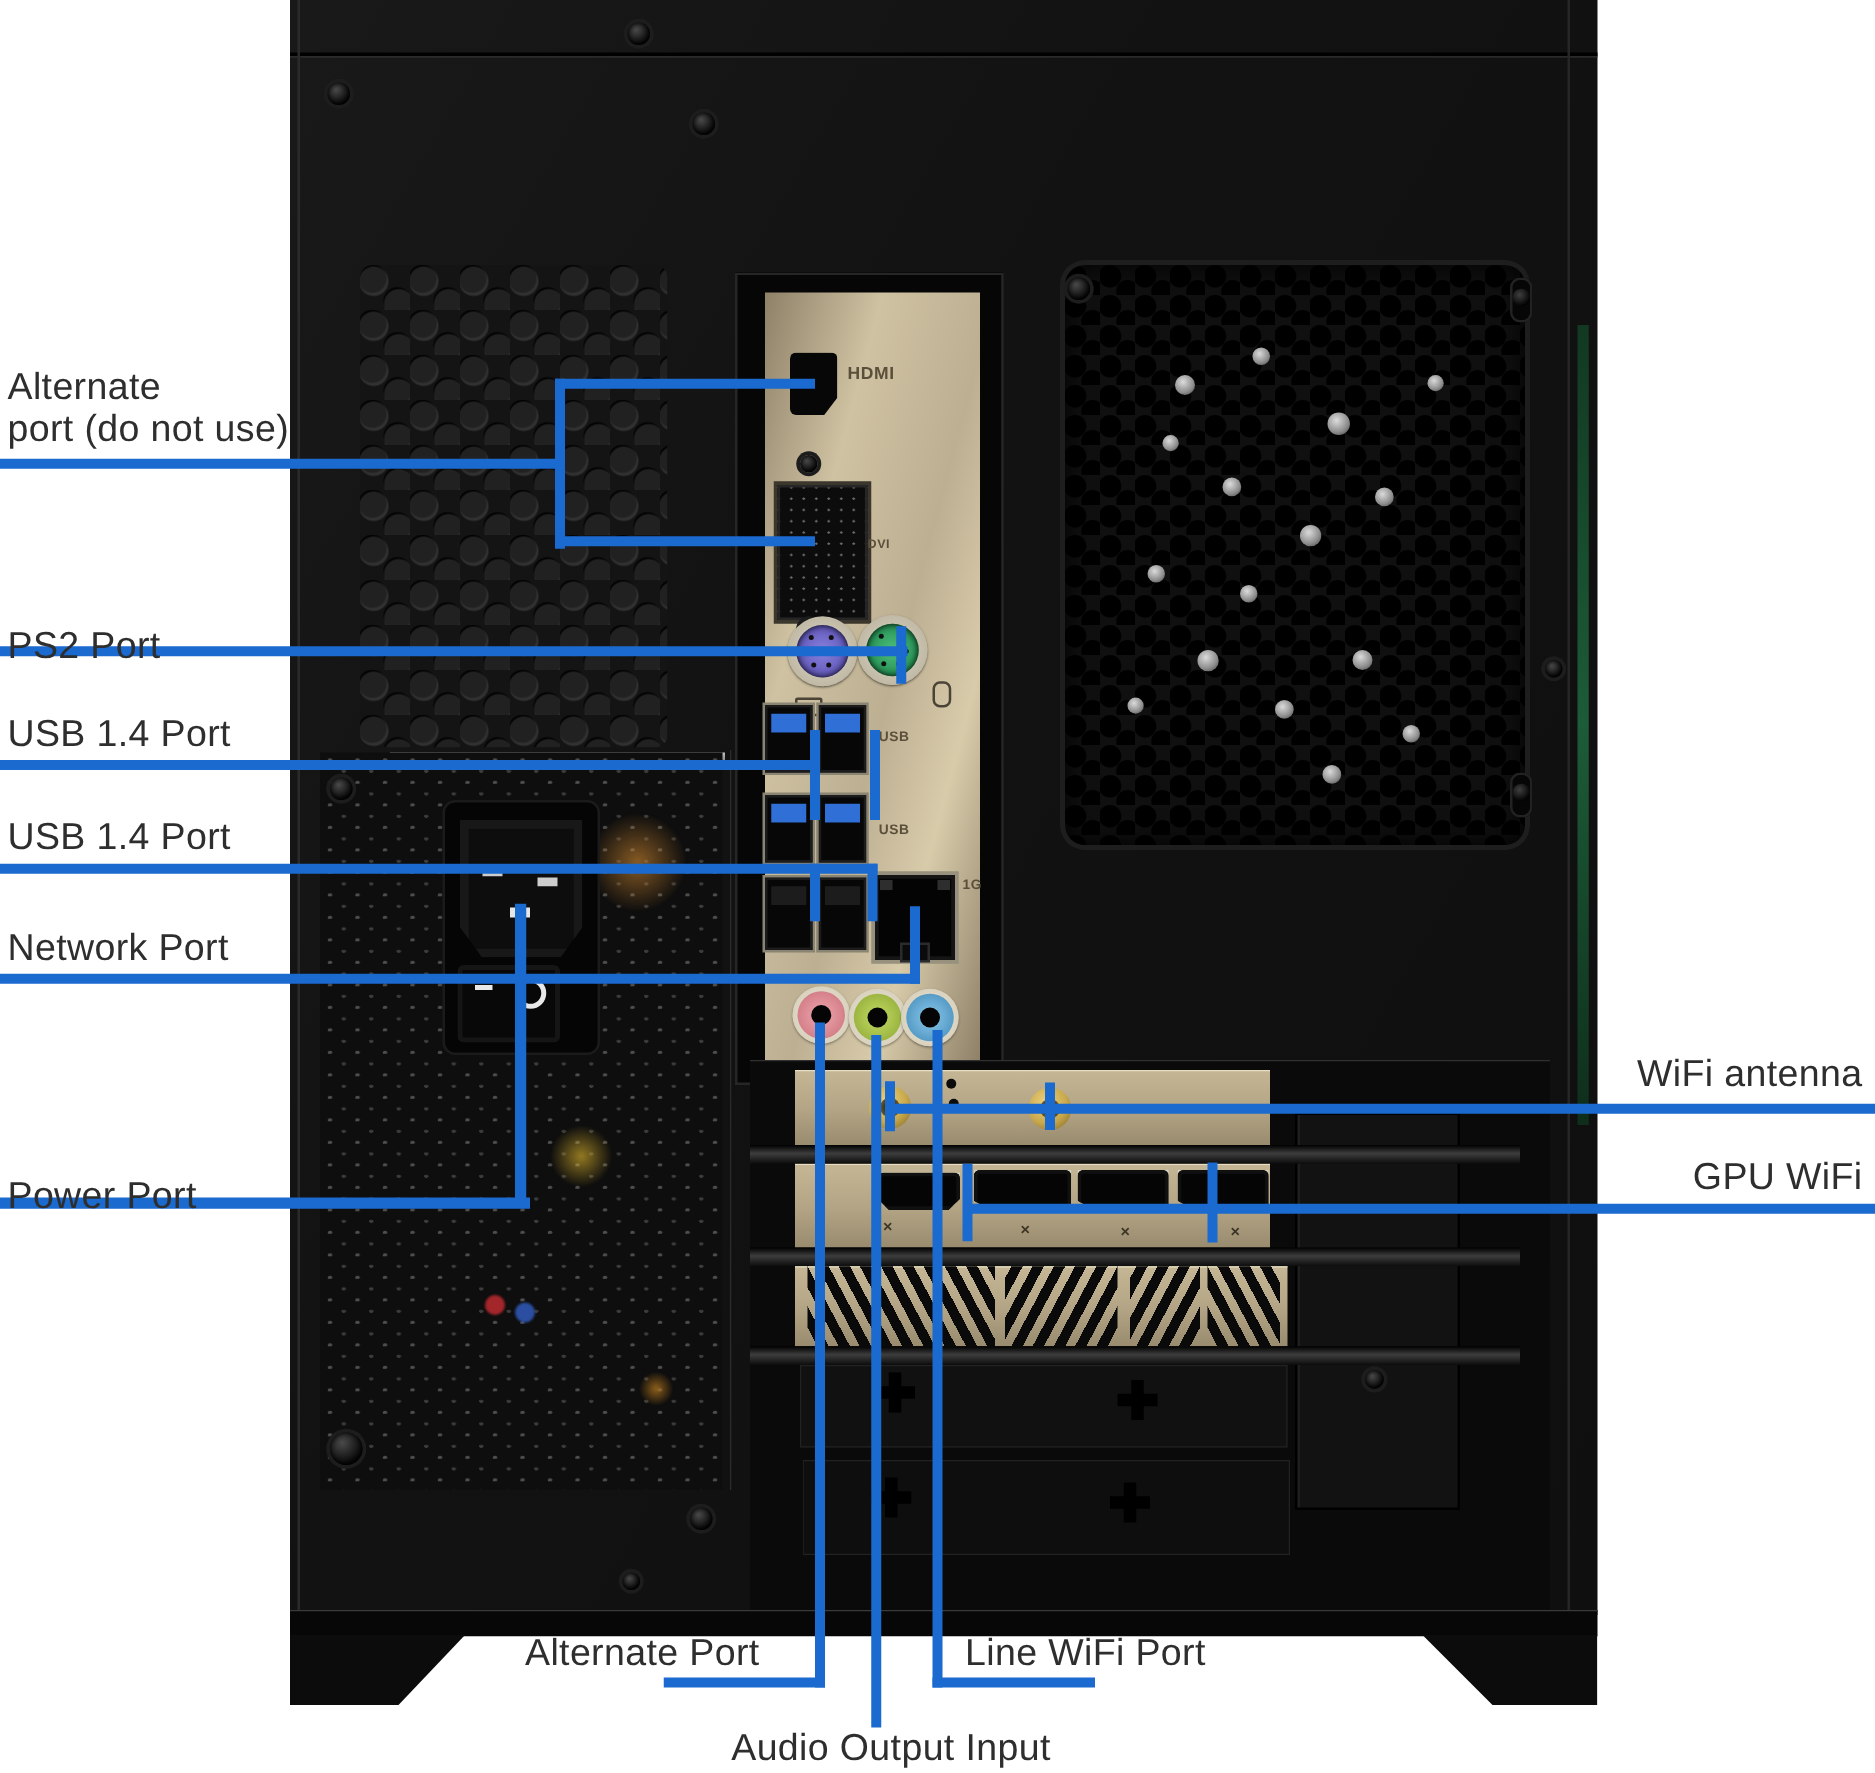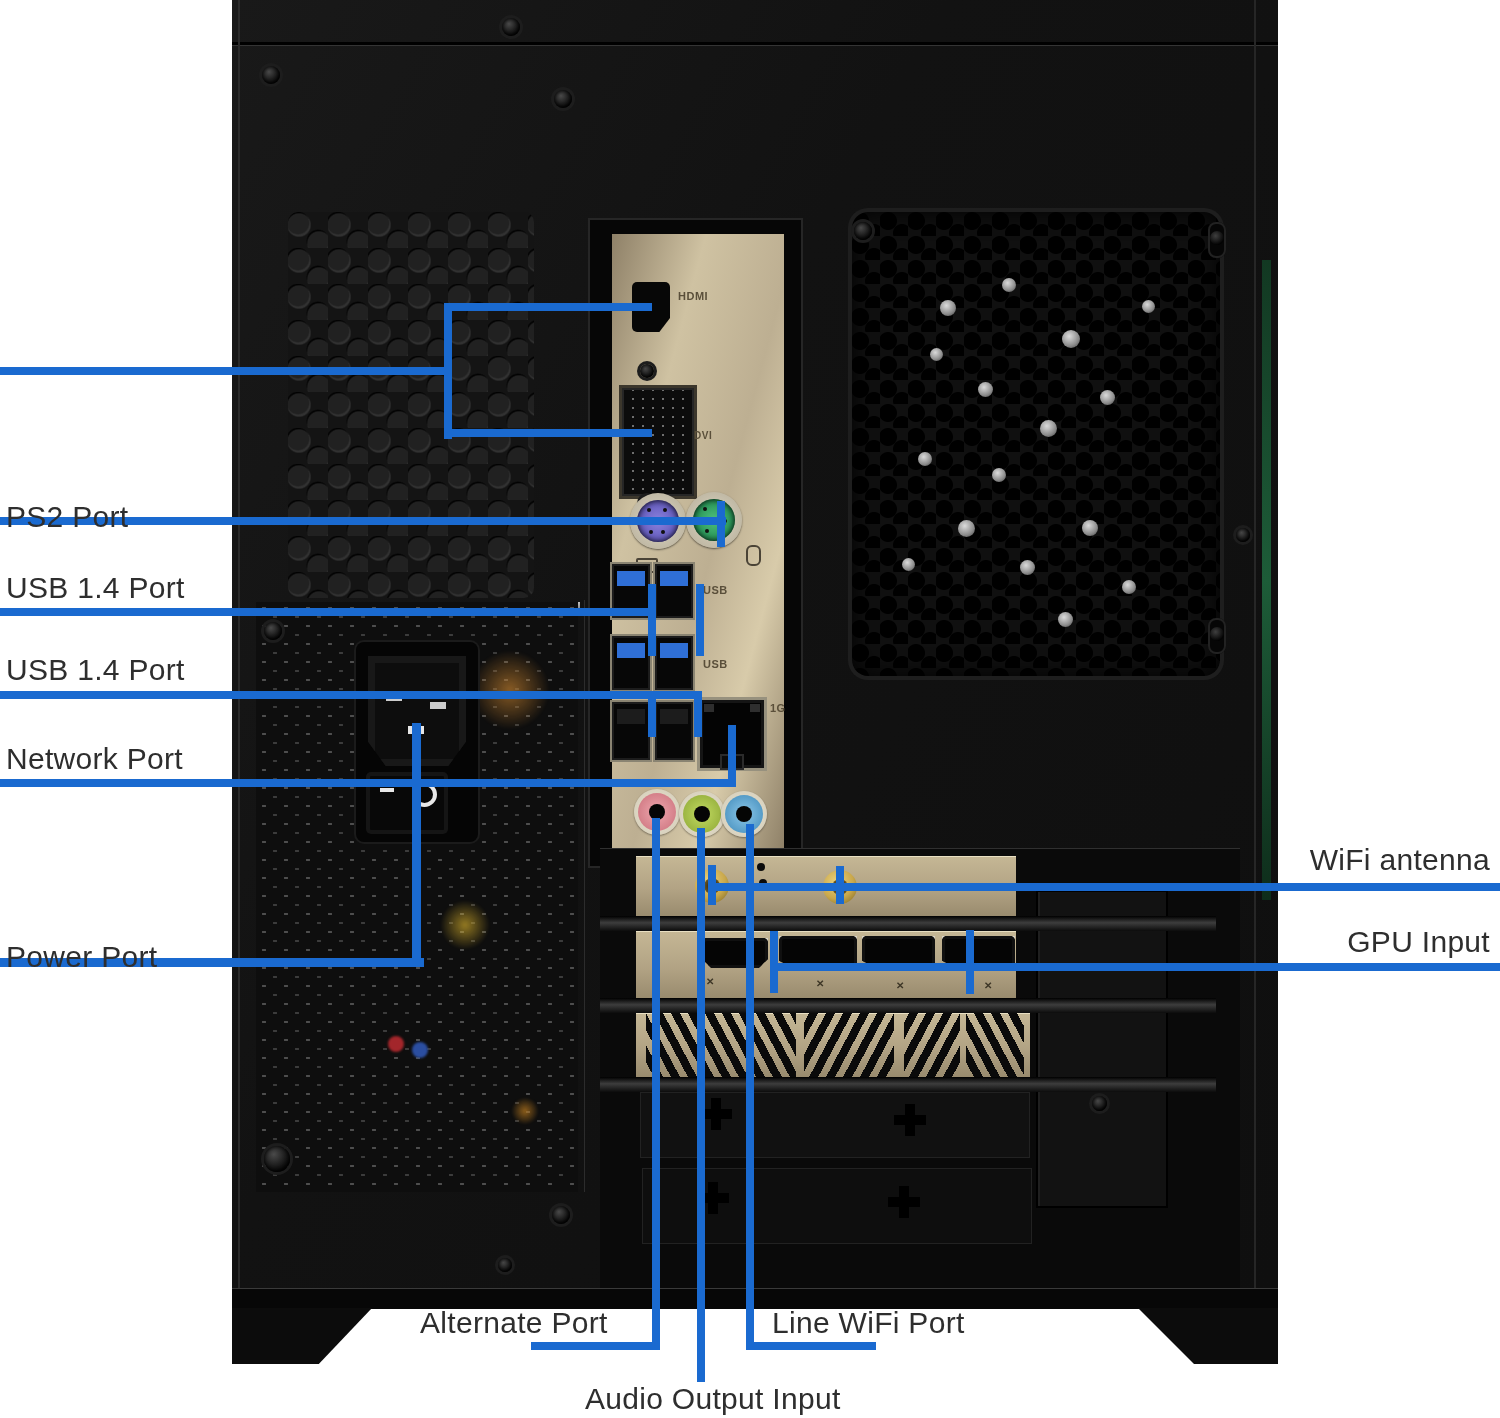--- a/index.html
+++ b/index.html
@@ -146,21 +146,21 @@
   <div class="shard" style="left:930px;top:348px;width:13px;height:13px"></div>
   <div class="thumbscrew" style="left:1208px;top:222px"></div>
   <div class="thumbscrew" style="left:1208px;top:618px"></div>
 
   <div class="io-cut"></div>
   <div class="io-shield"></div>
 
   <div class="abs" style="left:632px;top:282px;width:38px;height:50px;background:#070707;border-radius:5px;
        box-shadow:0 0 0 2px #40engage3,0 0 0 2px #443f33, inset 0 0 0 3px #1a1a1a;
        clip-path:polygon(0 0,100% 0,100% 72%,72% 100%,0 100%)"></div>
-  <div class="print" style="left:678px;top:290px;font-size:11px">HDMI</div>
+  <div class="print" style="left:678px;top:290px;font-size:14px">HDMI</div>
 
   <div class="screw" style="left:640px;top:364px;width:14px;height:14px"></div>
   <div class="abs" style="left:622px;top:388px;width:60px;height:96px;background:#0c0c0c;
        box-shadow:0 0 0 3px #3c372c, inset 0 0 0 2px #262626;
        background-image:radial-gradient(1.5px 1.5px at 5px 5px,#6f6f6f 55%,transparent 70%);
        background-size:10px 9px;background-origin:content-box;padding:6px"></div>
   <div class="screw" style="left:640px;top:496px;width:14px;height:14px"></div>
   <div class="print" style="left:694px;top:430px;font-size:10px">DVI</div>
 
   <div class="ps2" style="left:630px;top:493px">
@@ -315,24 +315,28 @@
   <div class="line" style="left:774px;top:963px;width:726px;height:8px"></div>
   <div class="line" style="left:770px;top:931px;width:8px;height:62px"></div>
   <div class="line" style="left:966px;top:930px;width:8px;height:64px"></div>
 
   <div class="line" style="left:652px;top:818px;width:8px;height:532px"></div>
   <div class="line" style="left:697px;top:828px;width:8px;height:554px"></div>
   <div class="line" style="left:746px;top:824px;width:8px;height:526px"></div>
   <div class="line" style="left:531px;top:1342px;width:129px;height:8px"></div>
   <div class="line" style="left:746px;top:1342px;width:130px;height:8px"></div>
 
+  <div class="lbl" style="left:6px;top:293px">
+    <div>Alternate</div>
+    <div>port (do not use)</div>
+  </div>
   <div class="lbl" style="left:6px;top:500px">PS2 Port</div>
   <div class="lbl" style="left:6px;top:571px">USB 1.4 Port</div>
   <div class="lbl" style="left:6px;top:653px">USB 1.4 Port</div>
   <div class="lbl" style="left:6px;top:742px">Network Port</div>
   <div class="lbl" style="left:6px;top:940px">Power Port</div>
   <div class="lbl right" style="right:10px;top:843px">WiFi antenna</div>
-  <div class="lbl right" style="right:10px;top:925px">GPU Input</div>
+  <div class="lbl right" style="right:10px;top:925px">GPU WiFi</div>
   <div class="lbl" style="left:420px;top:1306px">Alternate Port</div>
   <div class="lbl" style="left:772px;top:1306px">Line WiFi Port</div>
   <div class="lbl" style="left:585px;top:1382px">Audio Output Input</div>
 
 </div>
 
 </body></html>

